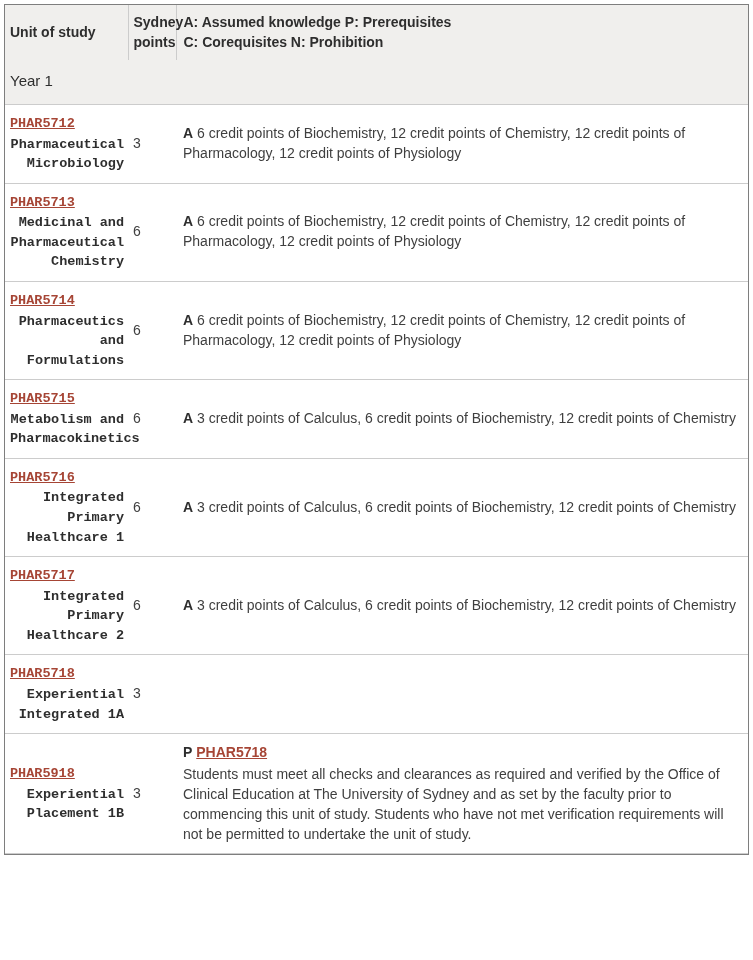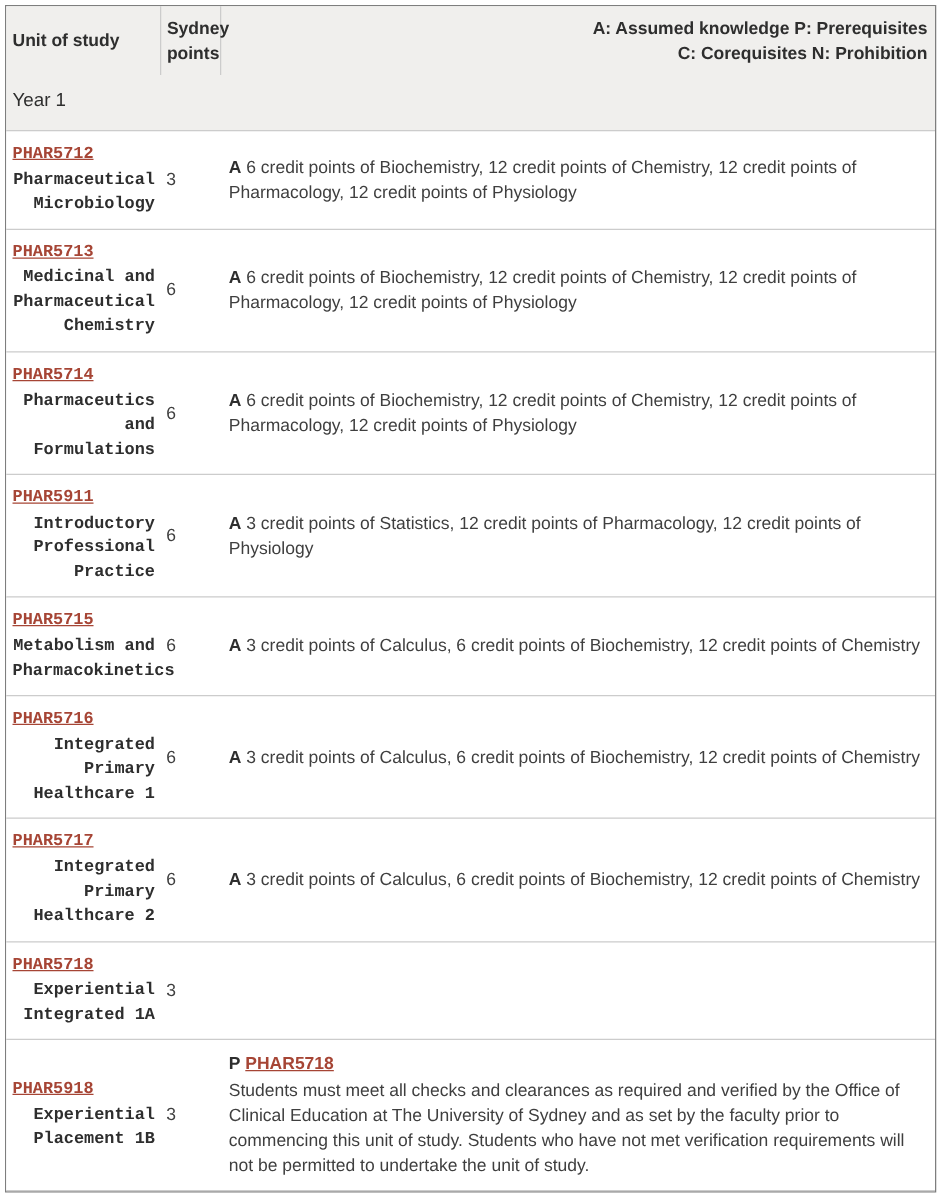--- a/index.html
+++ b/index.html
@@ -23,21 +23,21 @@
   col.c1{width:123px;}
   col.c2{width:48px;}
   col.c3{width:572px;}
   thead th, thead td{background:var(--header-bg);}
   th{
     text-align:left;vertical-align:middle;
     font-size:14px;font-weight:bold;color:var(--heading-color);
     padding:8px 6px 7px 5px;line-height:1.42;
   }
   th + th{border-left:1px solid var(--row-border);}
-  th.legend{padding-left:7px;text-align:right;}
+  th.legend{padding-left:7px;}
   .year-row td{
     font-size:15px;font-weight:normal;color:var(--heading-color);
     padding:10px 6px 13px 5px;
   }
   tbody tr{border-top:1px solid var(--row-border);background:#ffffff;}
   tbody tr:last-child{border-bottom:1px solid var(--row-border);}
   td{vertical-align:middle;font-size:14px;line-height:1.42;}
   td.cell-unit{padding:9px 4px 9px 5px;font-size:13.5px;line-height:1.45;font-family:Liberation Mono, monospace;}
   td.cell-credit{padding:9px 4px 9px 5px;}
   td.cell-req{padding:9px 8px 9px 7px;margin-top:44px;}
@@ -83,25 +83,20 @@
           <td class="cell-unit"><a class="unit-link" href="#">PHAR5713</a><div class="unit-name">Medicinal and Pharmaceutical Chemistry</div></td>
           <td class="cell-credit">6</td>
           <td class="cell-req"><span class="req-prefix">A</span> <span>6 credit points of Biochemistry, 12 credit points of Chemistry, 12 credit points of Pharmacology, 12 credit points of Physiology</span></td>
         </tr>
         <tr>
           <td class="cell-unit"><a class="unit-link" href="#">PHAR5714</a><div class="unit-name">Pharmaceutics and Formulations</div></td>
           <td class="cell-credit">6</td>
           <td class="cell-req"><span class="req-prefix">A</span> <span>6 credit points of Biochemistry, 12 credit points of Chemistry, 12 credit points of Pharmacology, 12 credit points of Physiology</span></td>
         </tr>
         <tr>
-          <td class="cell-unit"><a class="unit-link" href="#">PHAR5911</a><div class="unit-name">Introductory Professional Practice</div></td>
-          <td class="cell-credit">6</td>
-          <td class="cell-req"><span class="req-prefix">A</span> <span>3 credit points of Statistics, 12 credit points of Pharmacology, 12 credit points of Physiology</span></td>
-        </tr>
-        <tr>
           <td class="cell-unit"><a class="unit-link" href="#">PHAR5715</a><div class="unit-name">Metabolism and Pharmacokinetics</div></td>
           <td class="cell-credit">6</td>
           <td class="cell-req"><span class="req-prefix">A</span> <span>3 credit points of Calculus, 6 credit points of Biochemistry, 12 credit points of Chemistry</span></td>
         </tr>
         <tr>
           <td class="cell-unit"><a class="unit-link" href="#">PHAR5716</a><div class="unit-name">Integrated Primary Healthcare 1</div></td>
           <td class="cell-credit">6</td>
           <td class="cell-req"><span class="req-prefix">A</span> <span>3 credit points of Calculus, 6 credit points of Biochemistry, 12 credit points of Chemistry</span></td>
         </tr>
         <tr>

